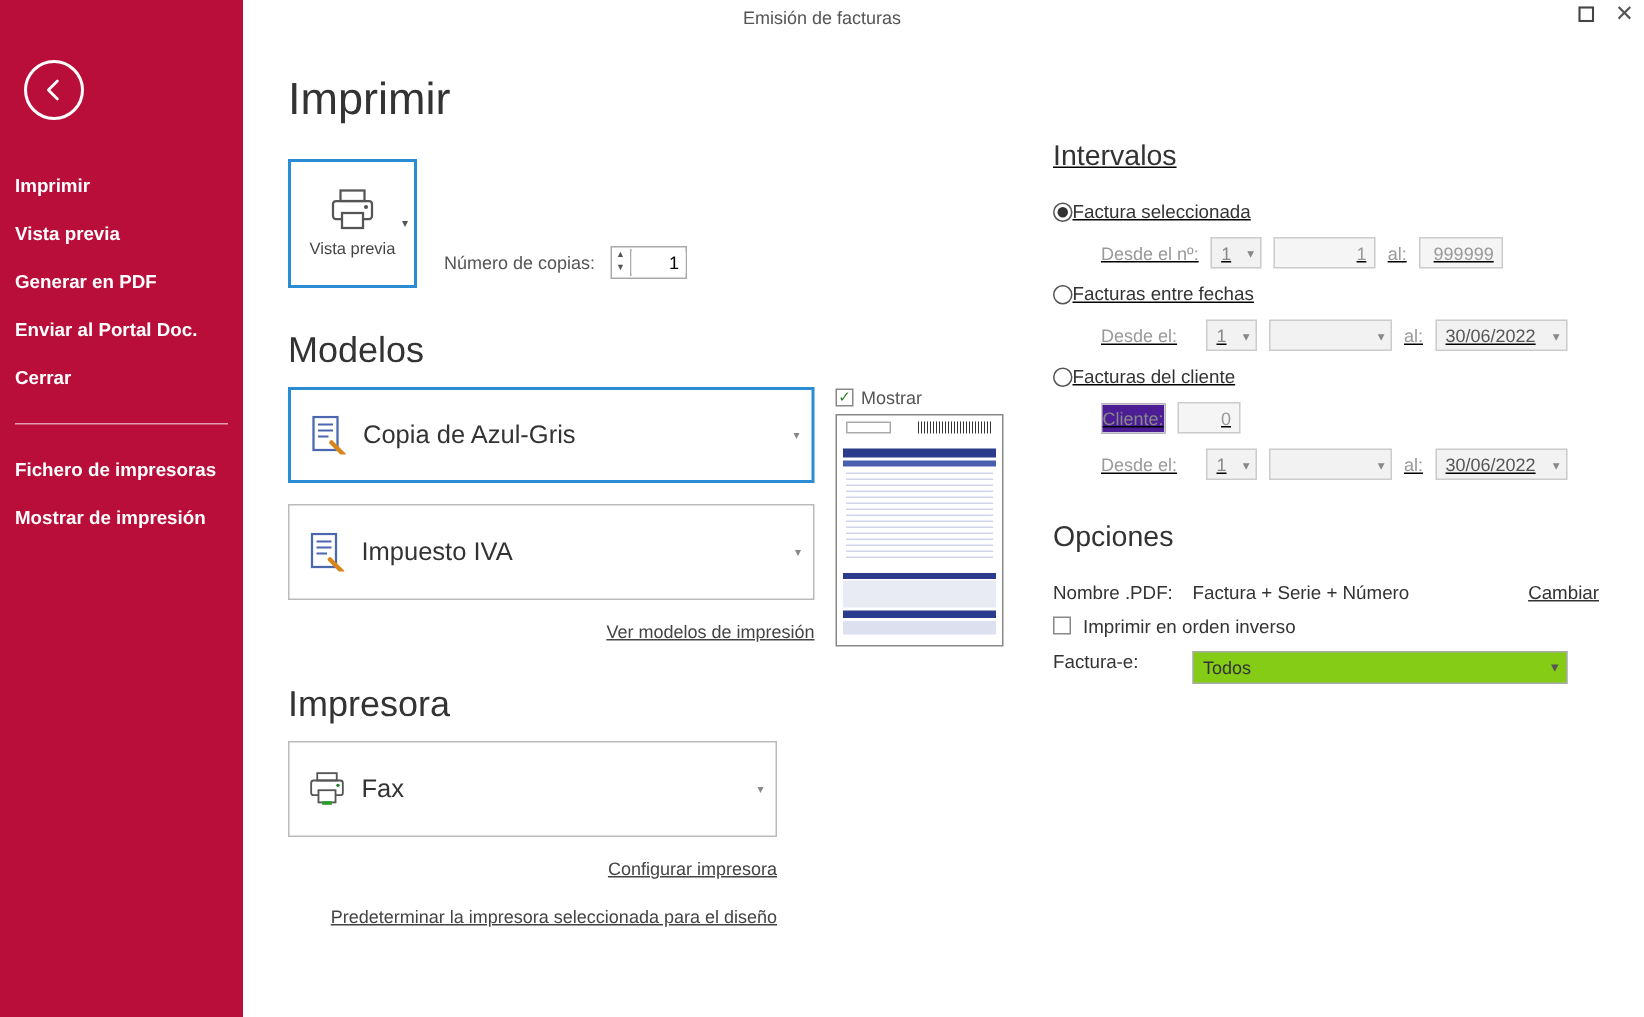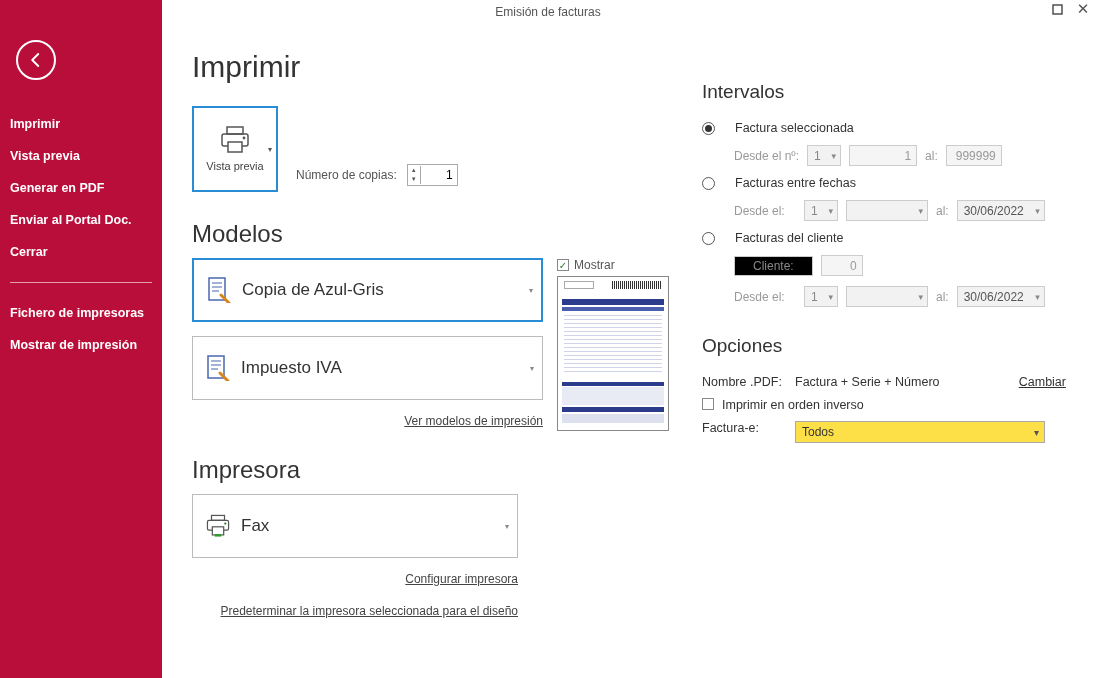--- a/index.html
+++ b/index.html
@@ -43,39 +43,39 @@
   .dropdown-box .dd-caret { position: absolute; right: 8px; top: 50%; transform: translateY(-50%); font-size: 8px; color: #888; }
   .link-row { text-align: right; font-size: 12px; margin-bottom: 18px; }
   .link-row a, .link-row span.lnk { color: #444; text-decoration: underline; cursor: pointer; }
 
   .preview-col { width: 115px; }
   .show-check { display: flex; align-items: center; gap: 5px; font-size: 12px; color: #555; margin-bottom: 4px; }
   .show-check .chk { width: 12px; height: 12px; border:1px solid #888; display:inline-flex; align-items:center; justify-content:center; font-size:10px; color:#2a7d2a; }
   .preview-thumb { width: 112px; height: 155px; border: 1px solid #888; background: #fff; position: relative; overflow: hidden; }
 
   
-  .intervals { margin-top: 31px; }
+  .intervals { margin-top: 44px; text-decoration: underline; }
   .intervals h2, .opciones h2 { font-size: 19px; font-weight: 400; color: #333; margin-bottom: 18px; }
-  .radio-row { display: flex; align-items: center; gap: 20px; font-size: 12.5px; color: #333; margin-bottom: 10px; }
+  .radio-row { display: flex; align-items: center; gap: 0; font-size: 12.5px; color: #333; margin-bottom: 10px; }
   .radio { width: 13px; height: 13px; border: 1.5px solid #555; border-radius: 50%; display: inline-flex; align-items: center; justify-content: center; }
   .radio.on::after { content:""; width:7px; height:7px; background:#333; border-radius:50%; }
   .sub-row { display: flex; align-items: center; gap: 8px; font-size: 12px; color: #888; margin: 0 0 10px 32px; }
   .mini-input { border:1px solid #ccc; background:#f5f5f5; height:21px; padding:0 5px; font-size:12px; color:#999; text-align:right; }
   .mini-select { border:1px solid #ccc; background:#f2f2f2; height:21px; padding:0 18px 0 6px; font-size:12px; color:#888; position:relative; display:inline-flex; align-items:center; }
   .mini-select::after { content:"▾"; position:absolute; right:4px; font-size:9px; color:#888; }
   .lbl-inline { color:#999; font-size:12px; }
-  .cliente-btn { border:1px solid #ccc; background:#000000; padding:2px 18px; font-size:12px; color:#888; cursor:pointer; }
+  .cliente-btn { border:1px solid #ccc; background:#4c1d95; padding:2px 0; font-size:12px; color:#888; cursor:pointer; }
 
   .opciones { margin-top: 28px; }
   .opt-row { display:flex; align-items:flex-start; gap:8px; font-size:12.5px; color:#333; margin-bottom:9px; }
   .opt-row .label { color:#333; width:85px; }
   .opt-row .val { color:#333; }
   .opt-row .chg { margin-left:auto; text-decoration:underline; cursor:pointer; color:#333; }
   .chkbox { width:12px; height:12px; border:1px solid #888; display:inline-block; }
-  .wide-select { border:1px solid #aaa; height:22px; flex:1; max-width:250px; padding:0 20px 0 6px; font-size:12px; position:relative; display:flex; align-items:center; background:#fde047; cursor:pointer;}
+  .wide-select { border:1px solid #aaa; height:22px; flex:1; max-width:250px; padding:0 20px 0 6px; font-size:12px; position:relative; display:flex; align-items:center; background:#84cc16; cursor:pointer;}
   .wide-select::after { content:"▾"; position:absolute; right:5px; font-size:10px; color:#555; }
 
   
   .thumb-bar { position:absolute; left:4px; right:4px; background:#2c3c8c; }
   .thumb-row { position:absolute; left:6px; right:6px; height:1px; background:#d0d4ea; }
   .thumb-cap { position:absolute; left:4px; right:4px; height:10px; }
 </style>
 </head>
 <body>
 

